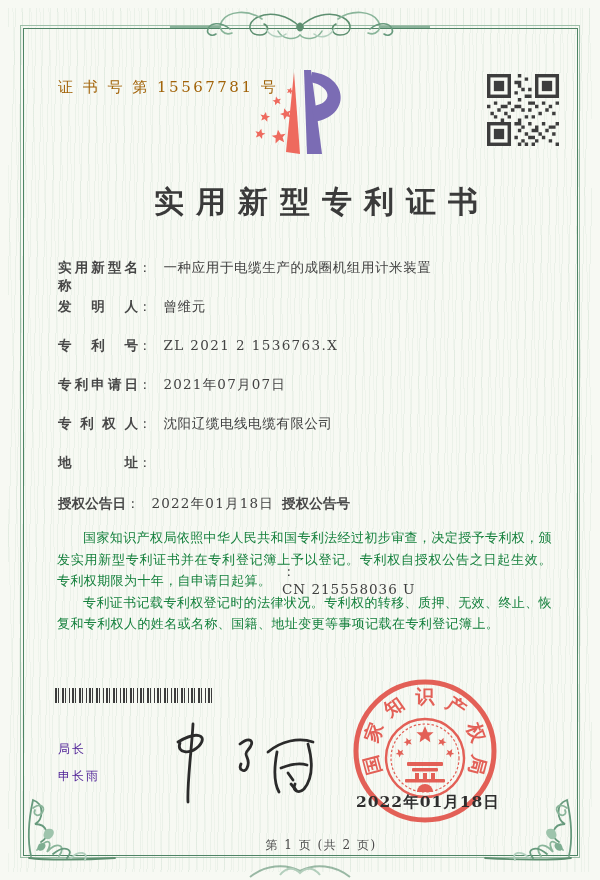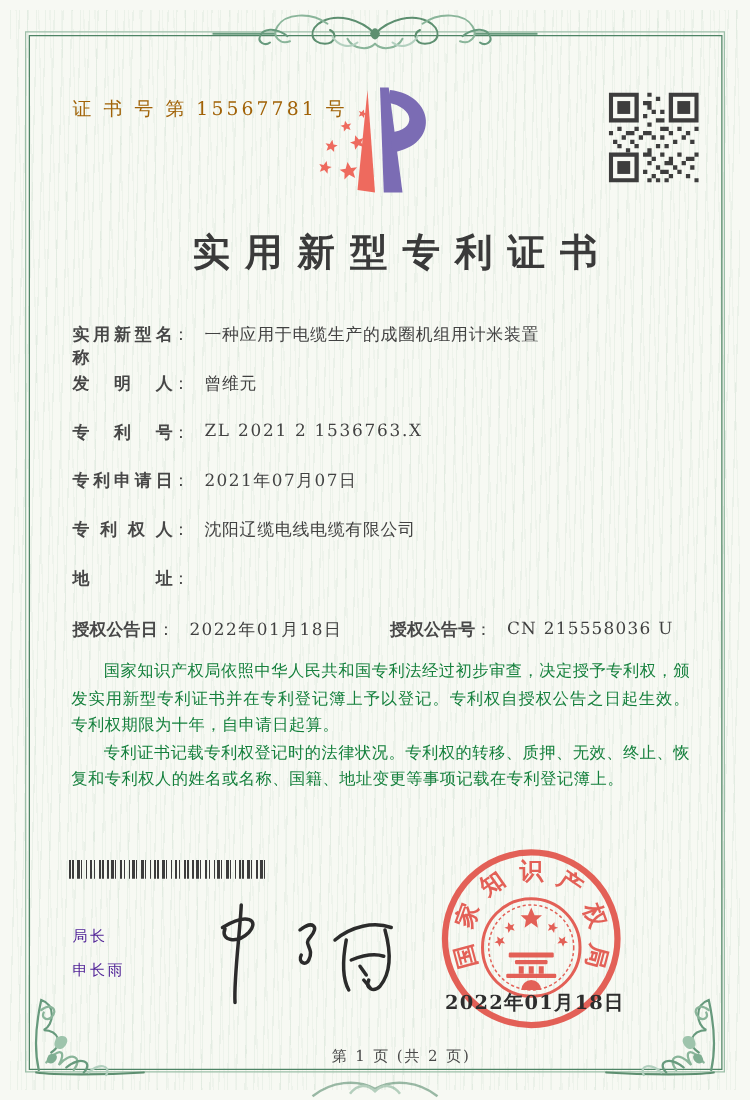--- a/index.html
+++ b/index.html
@@ -44,21 +44,21 @@
   .field-label {
     display:inline-block; width:80px; flex:0 0 80px;
     text-align:justify; text-align-last:justify; color:#474747;font-weight:bold;
   }
   .field-colon { margin-right:12px; color:#474747; }
   .field-value { letter-spacing:0.6px; }
   .row-1{top:259px} .row-2{top:298px} .row-3{top:337px} .row-4{top:376px} .row-5{top:415px} .row-6{top:454px}
   .grant-row { position:absolute; left:58px; right:46px; top:495px; font-size:13.5px; }
   .grant-group { position:absolute; top:0; display:flex; }
   .grant-a { left:0; }
-  .grant-b { left:254px; }
+  .grant-b { left:224px;flex-direction:column; }
   .paragraphs { position:absolute; left:57px; right:48px; top:527px; }
   .paragraphs p {
     font-size:13px; line-height:21.5px; text-indent:2em;
     text-align:justify; color:#15803d; letter-spacing:0.4px;
   }
   .barcode {
     position:absolute; left:55px; top:688px; width:158px; height:15px;
     background:repeating-linear-gradient(90deg,
       #3c3c3c 0 2px, transparent 2px 3px,
       #3c3c3c 3px 4px, transparent 4px 7px,

